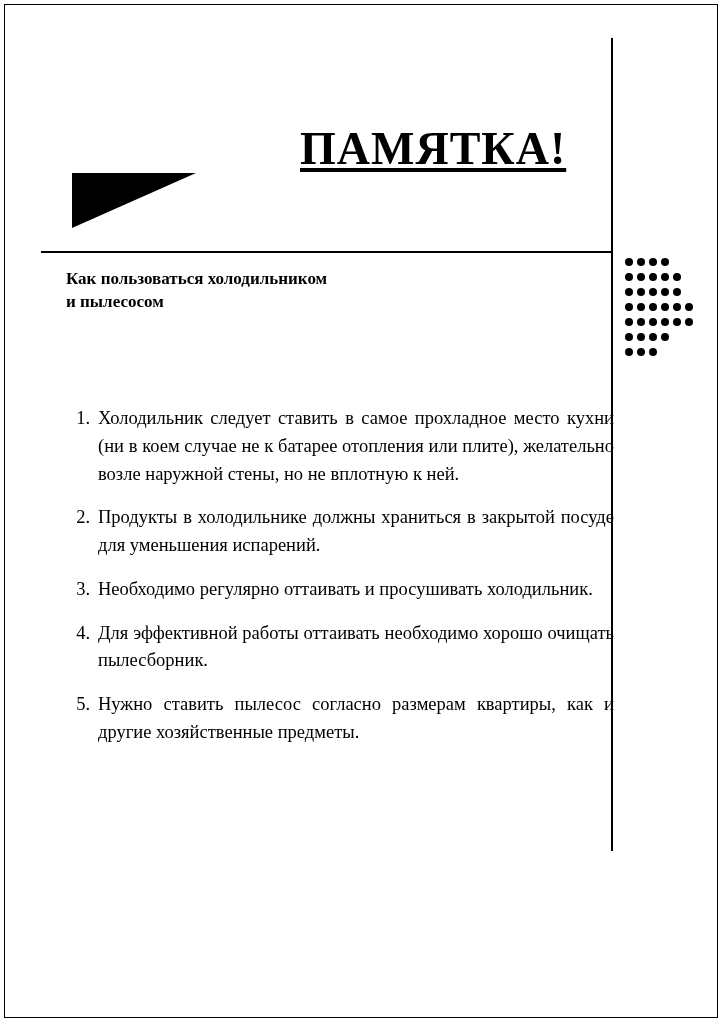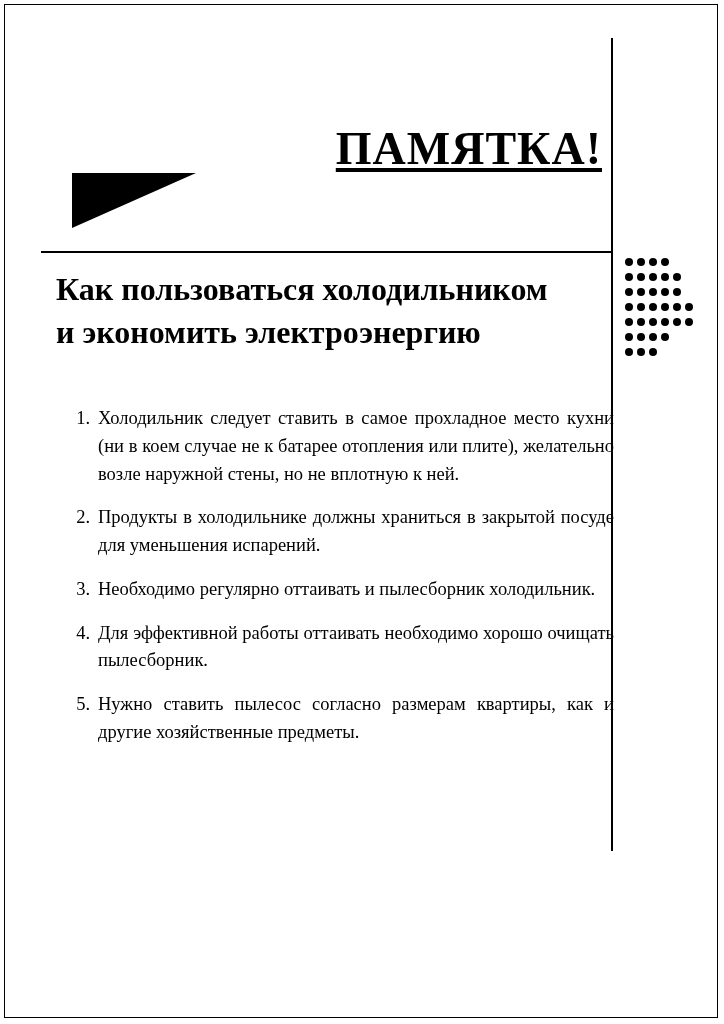--- a/index.html
+++ b/index.html
@@ -46,21 +46,21 @@
     height: 2px;
     background: #000000;
   }
 
   
   .title {
     position: absolute;
     left: 300px;
     top: 125px;
     width: 302px;
-    text-align: right;
+    text-align: left;
     font-size: 46px;
     font-weight: bold;
     letter-spacing: 1px;
     text-decoration: underline;
     text-underline-offset: 4px;
     line-height: 1.05;
   }
 
   
   .triangle {
@@ -86,24 +86,24 @@
     width: 8px;
     height: 8px;
     background: #000000;
     border-radius: 50%;
     display: block;
   }
 
   
   .subtitle {
     position: absolute;
-    left: 56px;
+    left: 66px;
     top: 268px;
     width: 540px;
-    font-size: 32px;
+    font-size: 17px;
     font-weight: bold;
     line-height: 1.33;
   }
   .subtitle div { white-space: pre; }
 
   
   .list {
     position: absolute;
     left: 66px;
     top: 405px;
@@ -172,35 +172,35 @@
     <i style="left: 12px; top: 75px; background: rgb(0, 0, 0);"></i>
     <i style="left: 24px; top: 75px; background: rgb(0, 0, 0);"></i>
     <i style="left: 36px; top: 75px; background: rgb(0, 0, 0);"></i>
     <i style="left: 0px; top: 90px; background: rgb(0, 0, 0);"></i>
     <i style="left: 12px; top: 90px; background: rgb(0, 0, 0);"></i>
     <i style="left: 24px; top: 90px; background: rgb(0, 0, 0);"></i>
   </div>
 
 <div class="subtitle">
   <div>Как пользоваться холодильником</div>
-  <div>и экономить электроэнергию</div>
+  <div>и пылесосом</div>
 </div>
 
 <div class="list">
   <div class="item">
     <span class="num">1.</span>
     <span class="txt">Холодильник следует ставить в самое прохладное ме­сто кухни (ни в коем случае не к батарее отопления или плите), желательно возле наружной стены, но не вплотную к ней.</span>
   </div>
   <div class="item">
     <span class="num">2.</span>
     <span class="txt">Продукты в холодильнике должны храниться в закры­той посуде для уменьшения испарений.</span>
   </div>
   <div class="item">
     <span class="num">3.</span>
-    <span class="txt">Необходимо регулярно оттаивать и пылесборник хо­лодильник.</span>
+    <span class="txt">Необходимо регулярно оттаивать и просушивать хо­лодильник.</span>
   </div>
   <div class="item">
     <span class="num">4.</span>
     <span class="txt">Для эффективной работы оттаивать необходимо хоро­шо очищать пылесборник.</span>
   </div>
   <div class="item">
     <span class="num">5.</span>
     <span class="txt">Нужно ставить пылесос согласно размерам кварти­ры, как и другие хозяйственные предметы.</span>
   </div>
 </div>

